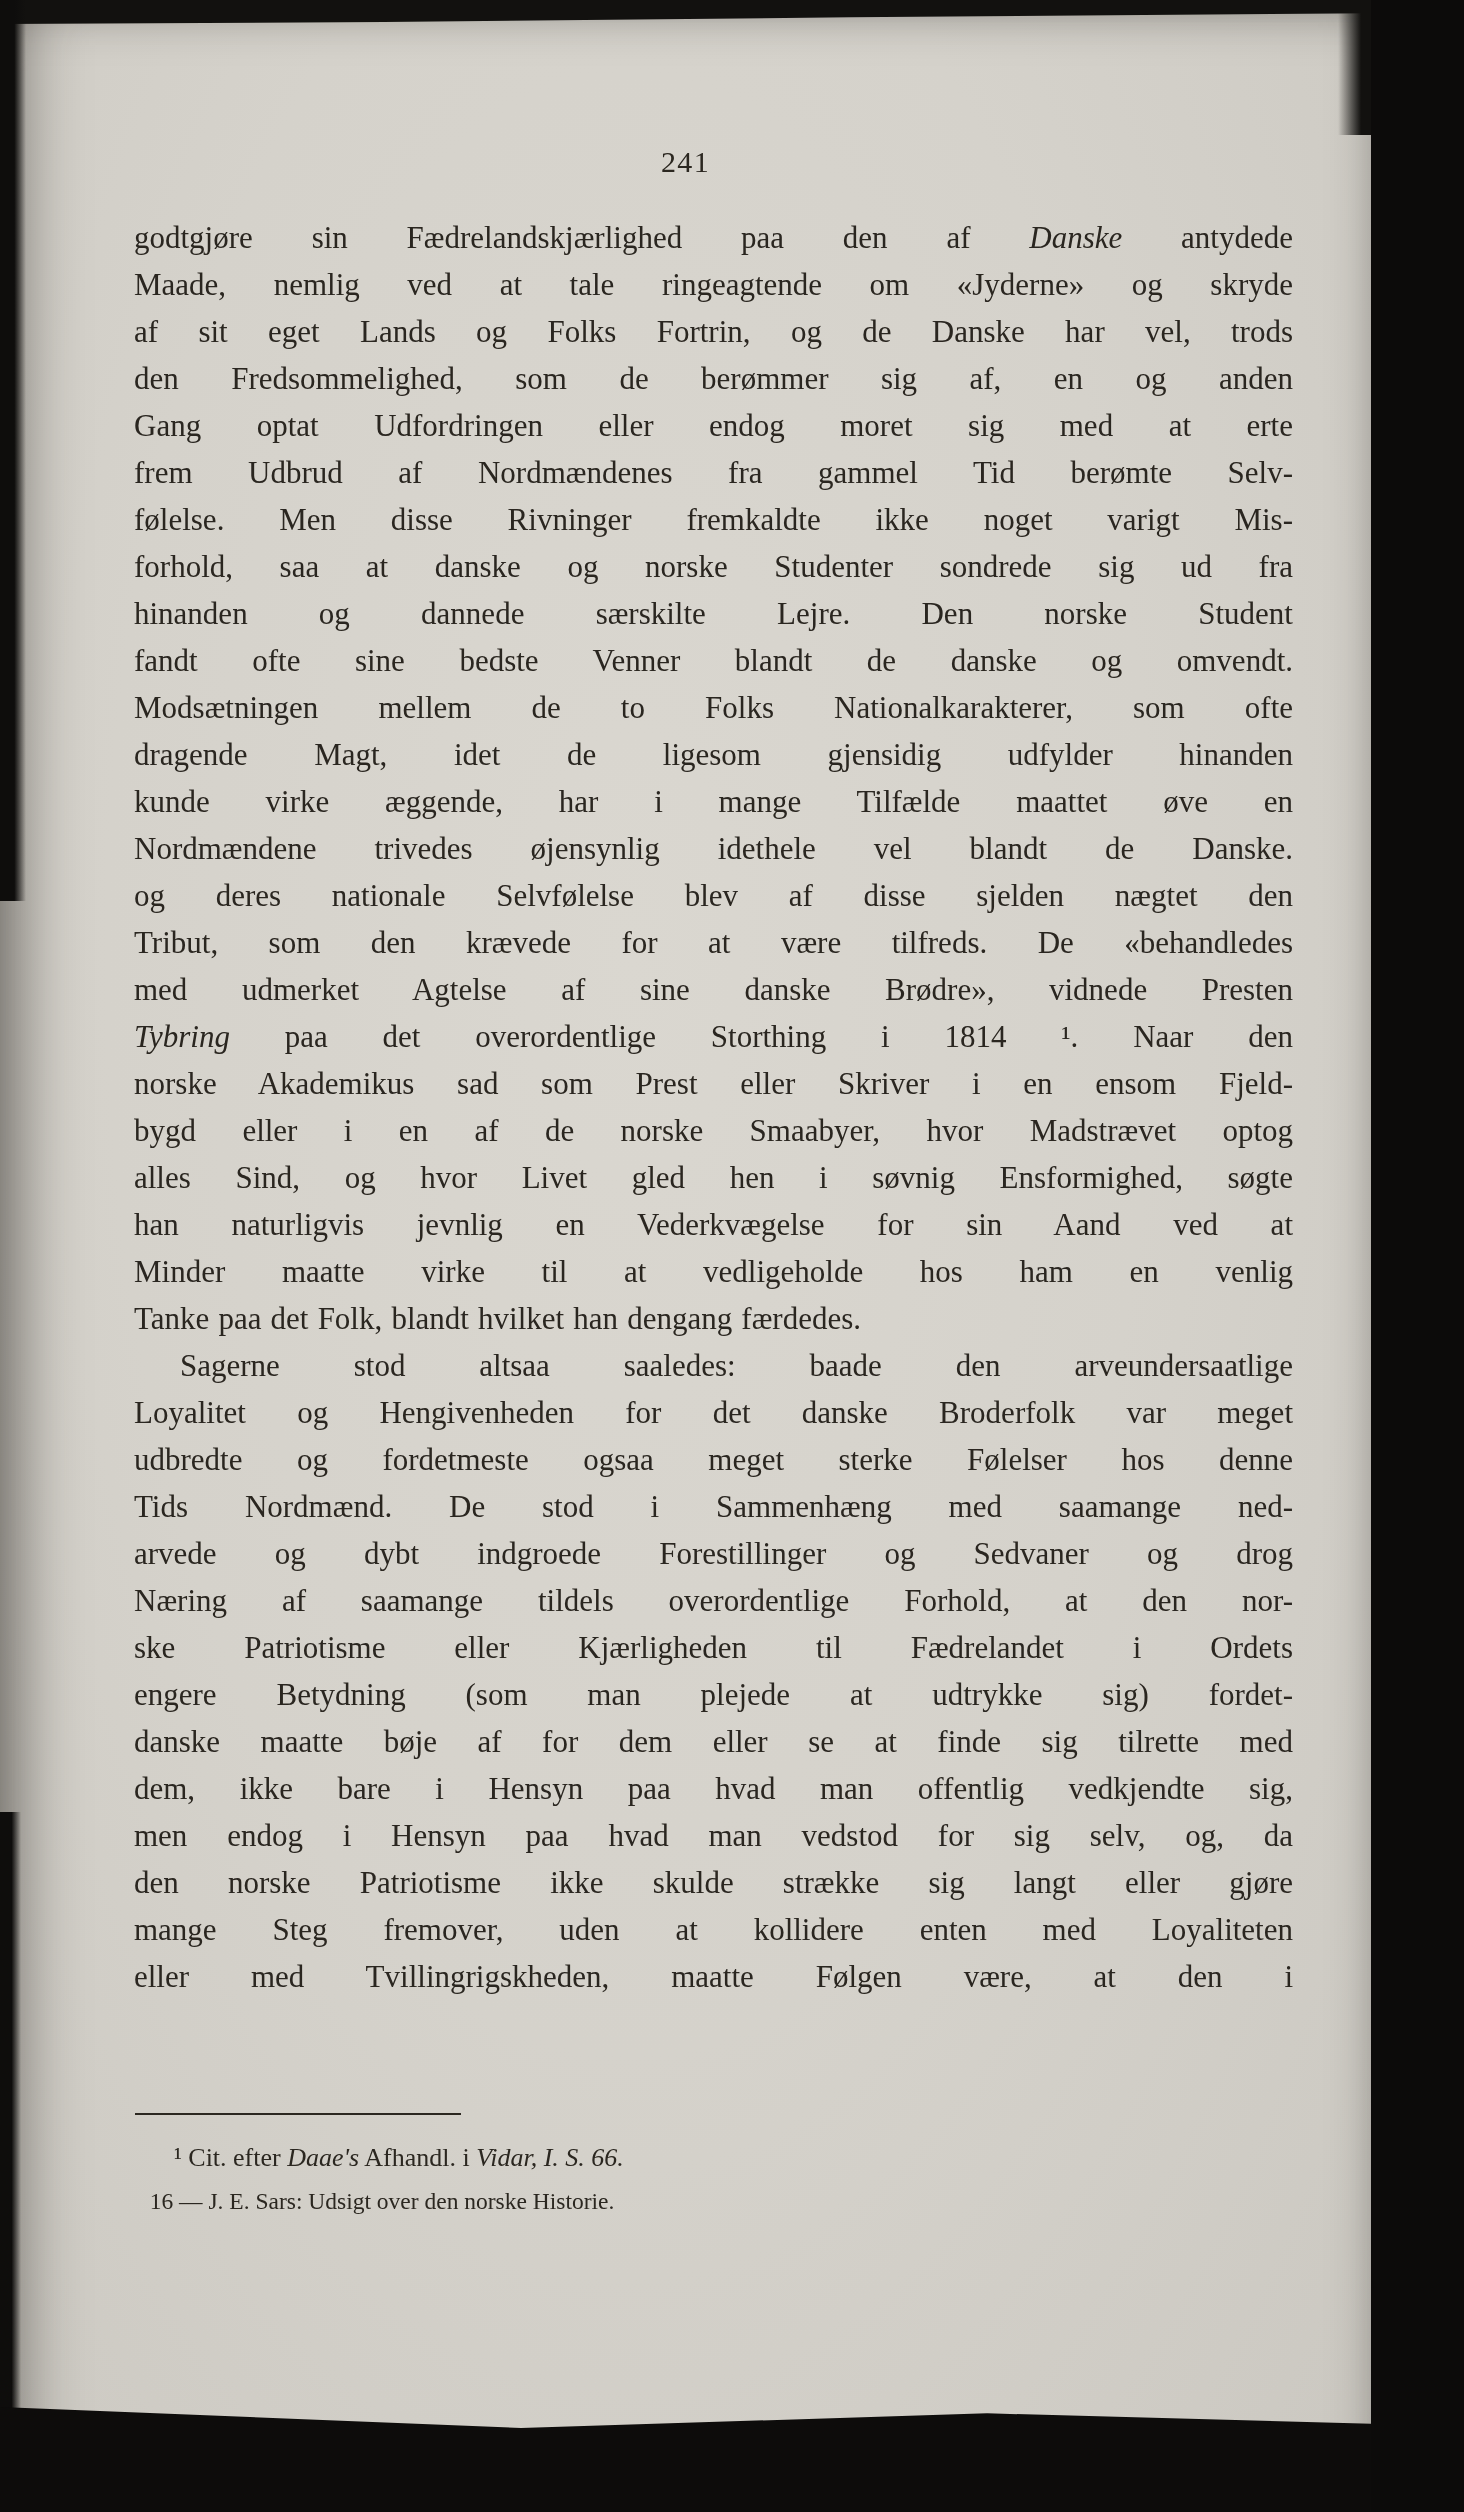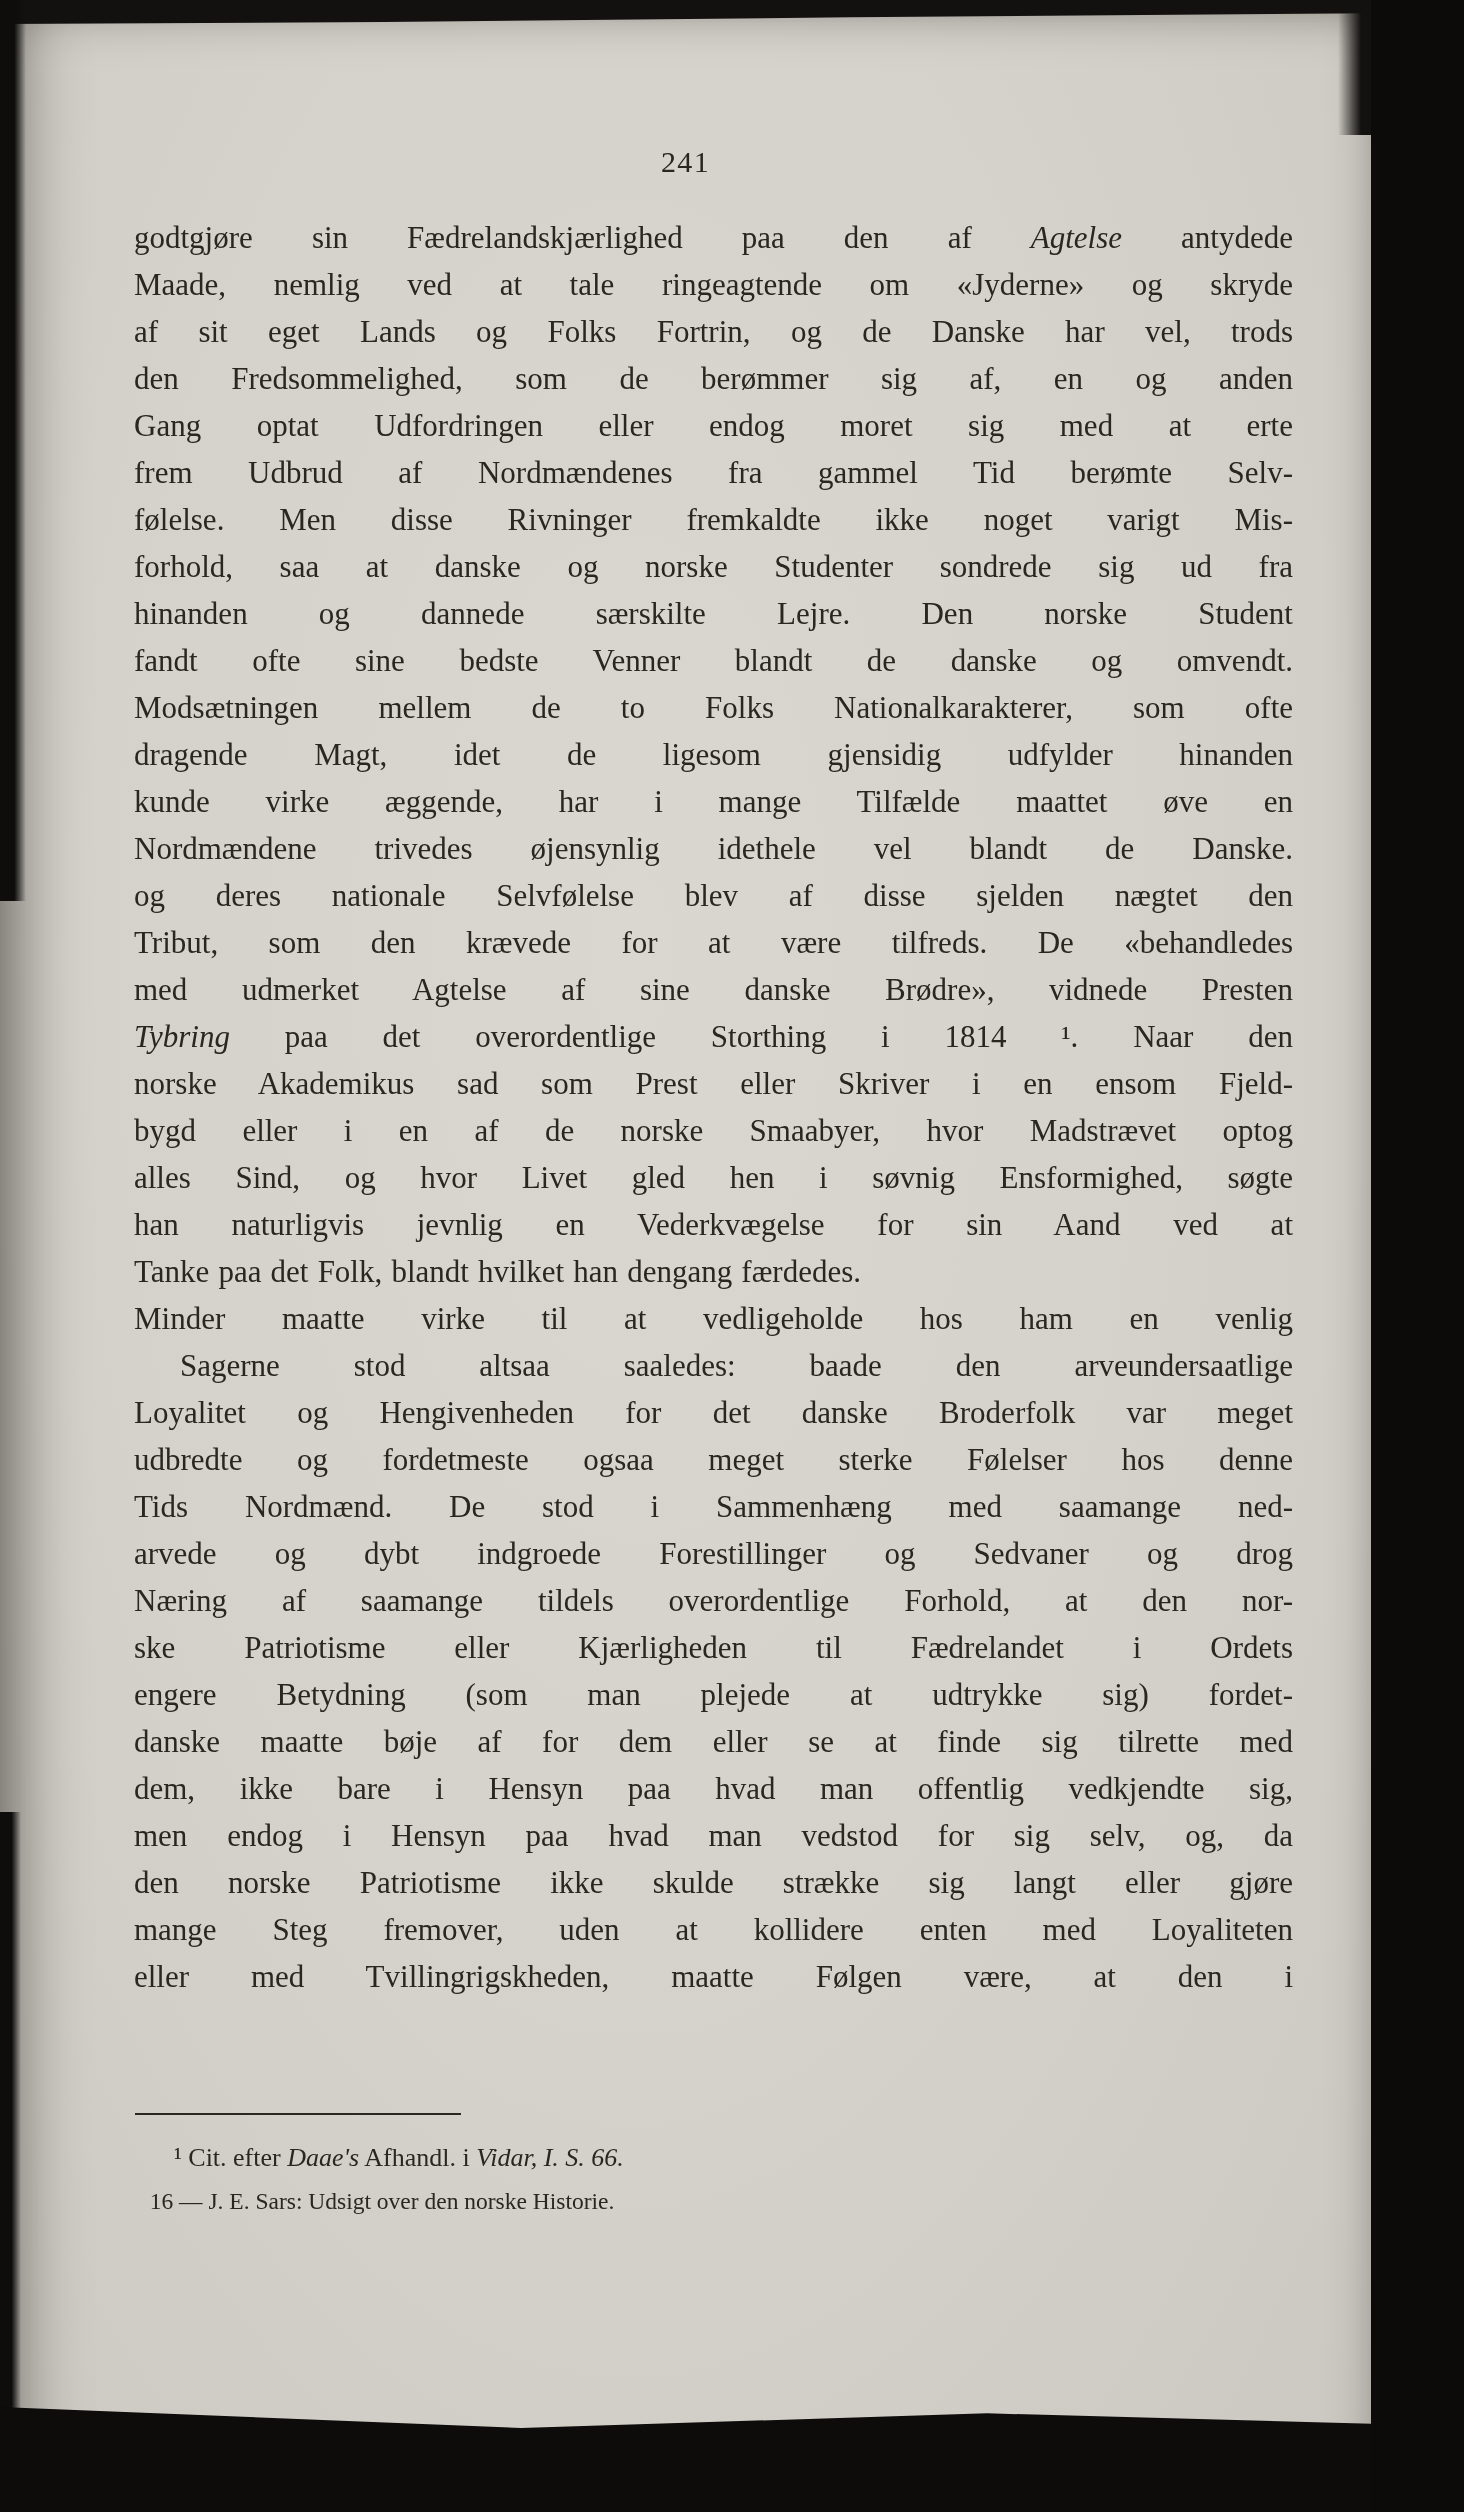--- a/index.html
+++ b/index.html
@@ -77,21 +77,21 @@
   <div class="edge-top"></div>
   <div class="edge-left-top"></div>
   <div class="edge-left-bottom"></div>
   <div class="edge-right-top"></div>
   <div class="edge-bottom"></div>
 
   <div class="page-number">241</div>
 
   <div class="body-text">
       <div>
-        <div class="line">godtgjøre sin Fædrelandskjærlighed paa den af <i>Agtelse</i> antydede</div>
+        <div class="line">godtgjøre sin Fædrelandskjærlighed paa den af <i>Danske</i> antydede</div>
         <div class="line">Maade, nemlig ved at tale ringeagtende om «Jyderne» og skryde</div>
         <div class="line">af sit eget Lands og Folks Fortrin, og de Danske har vel, trods</div>
         <div class="line">den Fredsommelighed, som de berømmer sig af, en og anden</div>
         <div class="line">Gang optat Udfordringen eller endog moret sig med at erte</div>
         <div class="line">frem Udbrud af Nordmændenes fra gammel Tid berømte Selv-</div>
         <div class="line">følelse.  Men disse Rivninger fremkaldte ikke noget varigt Mis-</div>
         <div class="line">forhold, saa at danske og norske Studenter sondrede sig ud fra</div>
         <div class="line">hinanden og dannede særskilte Lejre.   Den norske Student</div>
         <div class="line">fandt ofte sine bedste Venner blandt de danske og omvendt.</div>
         <div class="line">Modsætningen mellem de to Folks Nationalkarakterer, som ofte</div>
@@ -99,22 +99,22 @@
         <div class="line">kunde virke æggende, har i mange Tilfælde maattet øve en</div>
         <div class="line">Nordmændene trivedes øjensynlig idethele vel blandt de Danske.</div>
         <div class="line">og deres nationale Selvfølelse blev af disse sjelden nægtet den</div>
         <div class="line">Tribut, som den krævede for at være tilfreds.  De «behandledes</div>
         <div class="line">med udmerket Agtelse af sine danske Brødre», vidnede Presten</div>
         <div class="line"><i>Tybring</i> paa det overordentlige Storthing i 1814 ¹.   Naar den</div>
         <div class="line">norske Akademikus sad som Prest eller Skriver i en ensom Fjeld-</div>
         <div class="line">bygd eller i en af de norske Smaabyer, hvor Madstrævet optog</div>
         <div class="line">alles Sind, og hvor Livet gled hen i søvnig Ensformighed, søgte</div>
         <div class="line">han naturligvis jevnlig en Vederkvægelse for sin Aand ved at</div>
+        <div class="line">Minder maatte virke til at vedligeholde hos ham en venlig</div>
         <div class="line para-end">Tanke paa det Folk, blandt hvilket han dengang færdedes.</div>
-        <div class="line">Minder maatte virke til at vedligeholde hos ham en venlig</div>
       </div>
       <div>
         <div class="line indent">Sagerne stod altsaa saaledes: baade den arveundersaatlige</div>
         <div class="line">Loyalitet og Hengivenheden for det danske Broderfolk var meget</div>
         <div class="line">udbredte og fordetmeste ogsaa meget sterke Følelser hos denne</div>
         <div class="line">Tids Nordmænd.   De stod i Sammenhæng med saamange ned-</div>
         <div class="line">arvede og dybt indgroede Forestillinger og Sedvaner og drog</div>
         <div class="line">Næring af saamange tildels overordentlige Forhold, at den nor-</div>
         <div class="line">ske Patriotisme eller Kjærligheden til Fædrelandet i Ordets</div>
         <div class="line">engere Betydning (som man plejede at udtrykke sig) fordet-</div>

